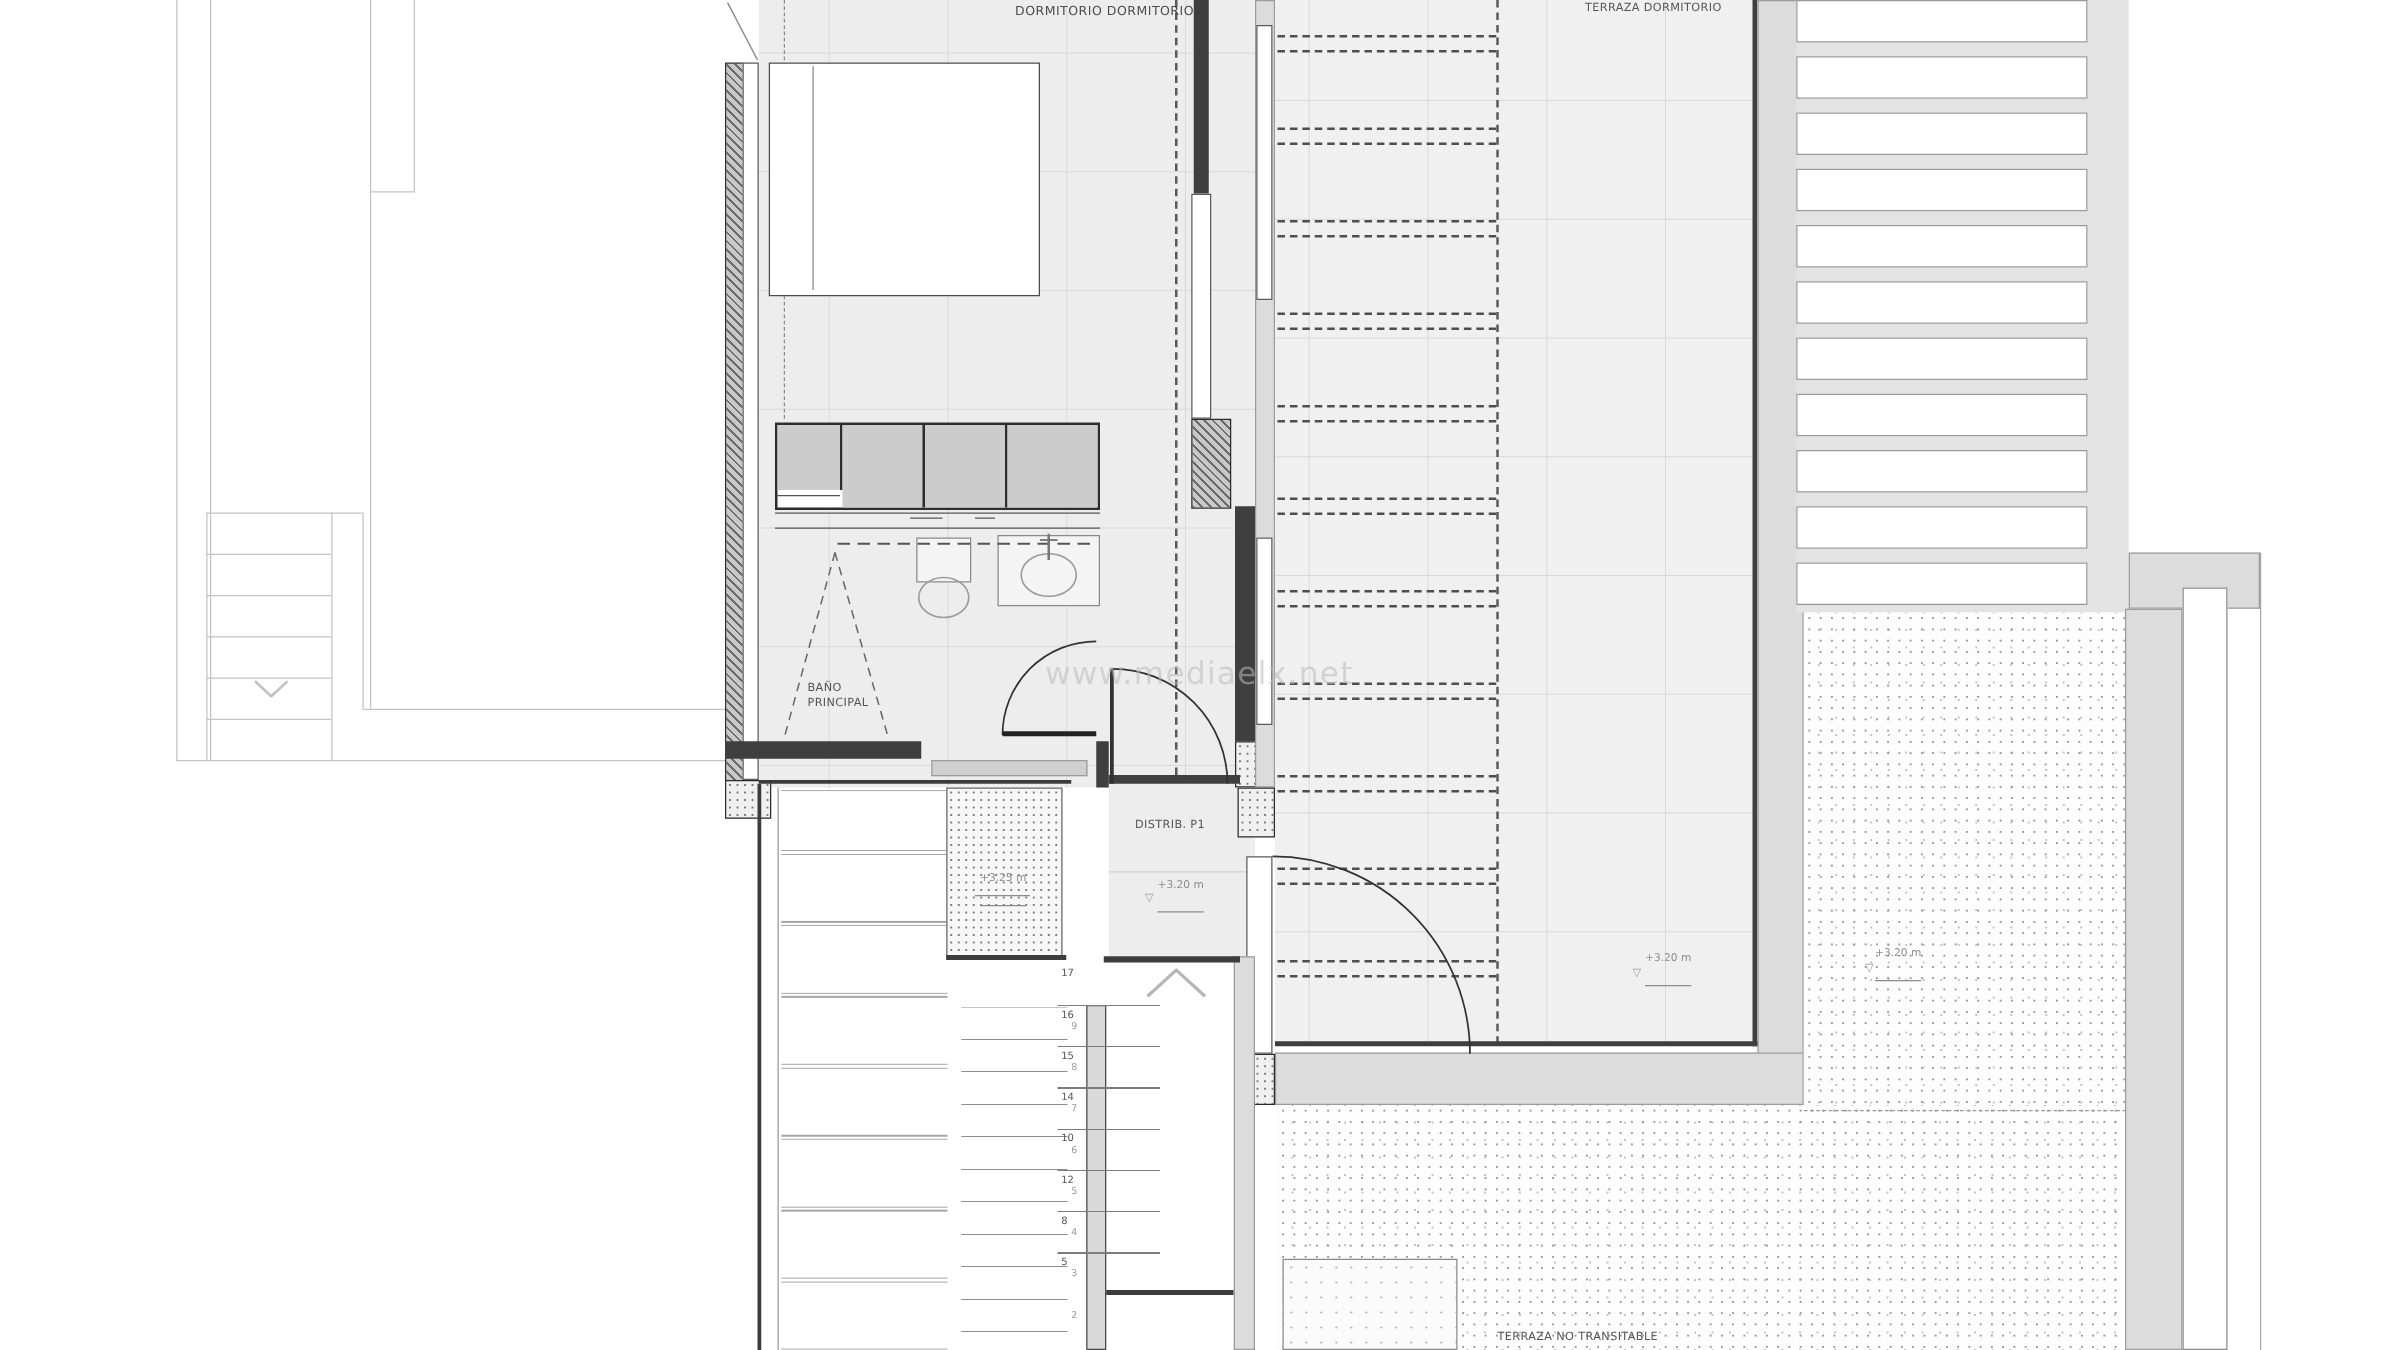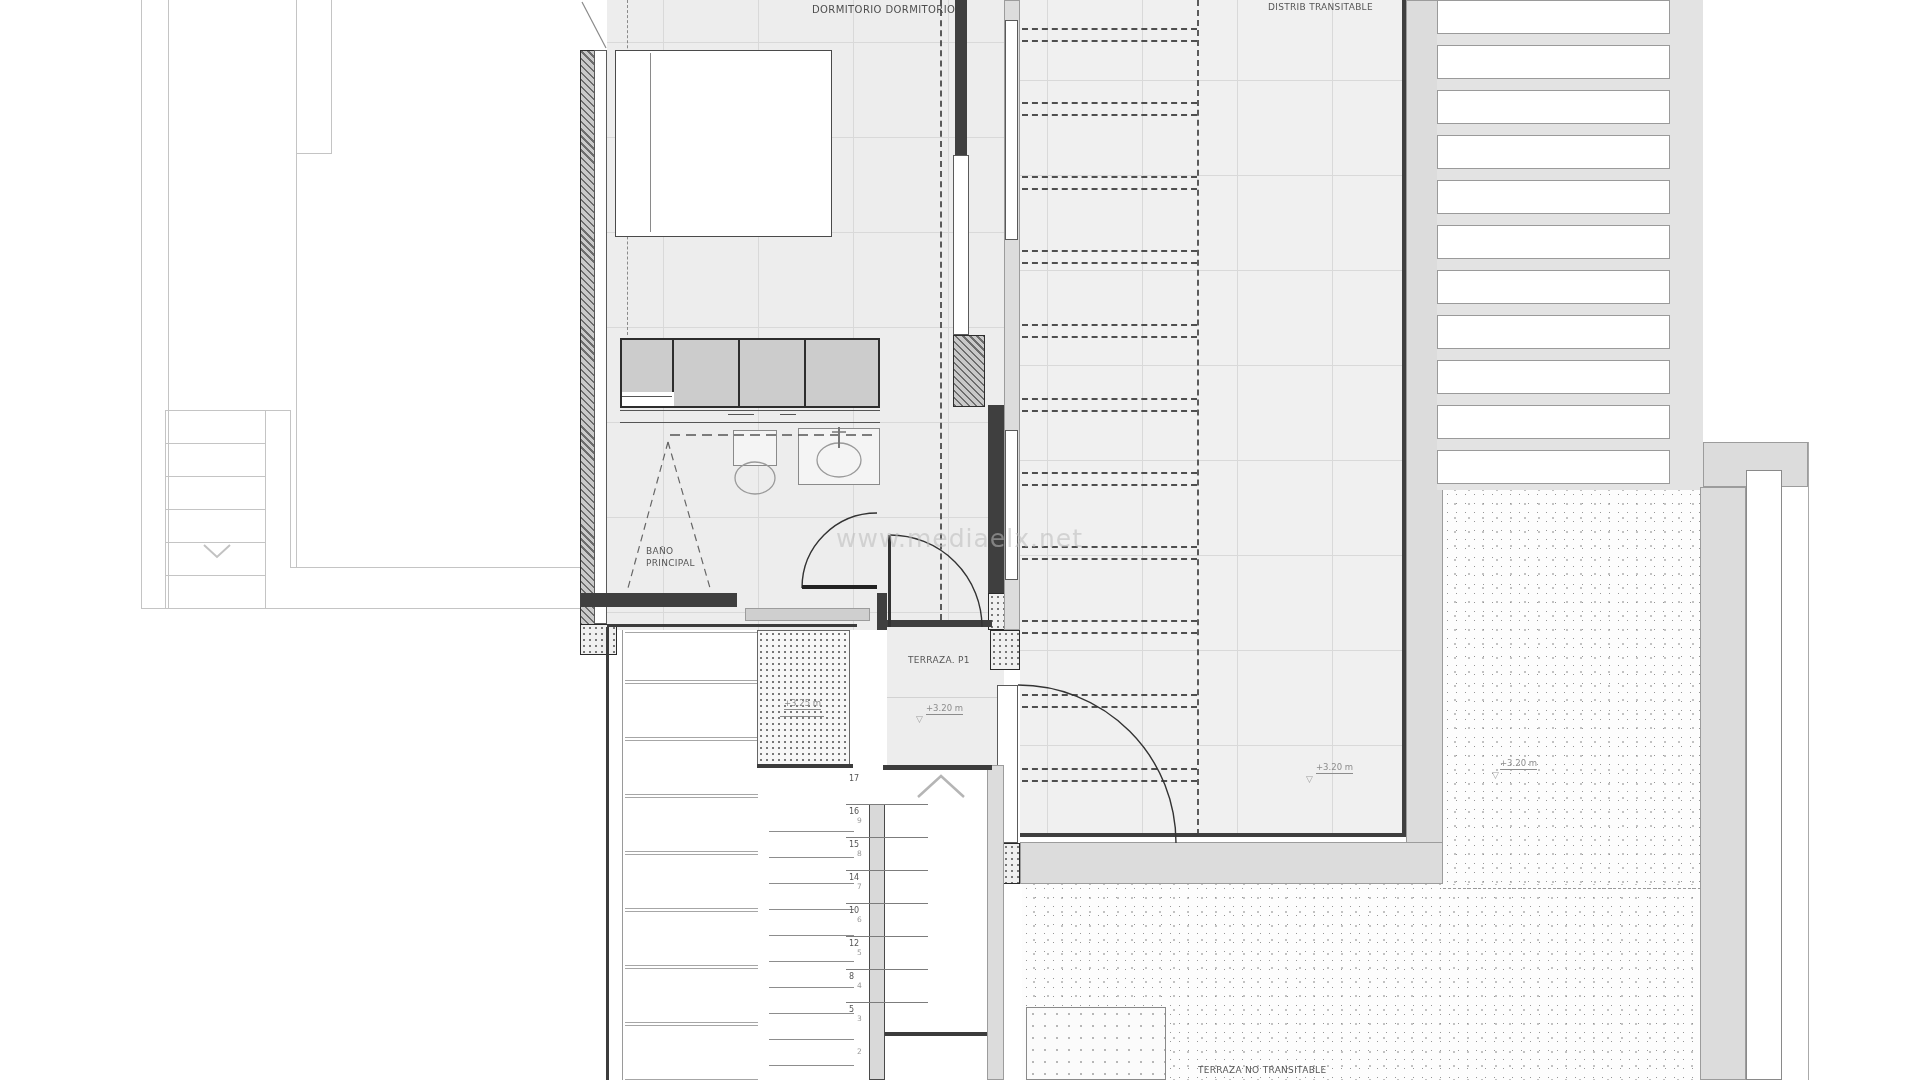--- a/index.html
+++ b/index.html
@@ -45,21 +45,21 @@
      background-position:0 50px;}
   .stnum{position:absolute;left:3px;font-size:8px;color:#555;}
   .stnum2{position:absolute;font-size:7.5px;color:#9a9a9a;}
   
   .slats{position:absolute;left:1437px;top:0;width:266px;height:490px;background:#e3e3e3;}
   .slat{position:absolute;left:0;width:233px;height:34px;background:#fff;border:1px solid #9a9a9a;box-sizing:border-box;}
   
   .lbl{position:absolute;font-size:10px;line-height:1.25;color:#4d4d4d;letter-spacing:.4px;white-space:nowrap;}
   .lbl-s{position:absolute;font-size:9px;line-height:1.3;color:#555;letter-spacing:.3px;white-space:nowrap;}
   .lvl{position:absolute;font-size:8.5px;color:#8c8c8c;white-space:nowrap;}
-  .lvl .t{border-bottom:1px solid #8c8c8c;padding-bottom:1px;}
+  .lvl .t{border-bottom:1px solid #8c8c8c;padding-bottom:16px;}
   .tri{position:absolute;font-size:9px;color:#9c9c9c;}
   .watermark{position:absolute;left:836px;top:524px;font-size:25px;letter-spacing:1px;
      color:rgba(185,185,185,.55);white-space:nowrap;}
   svg.overlay{position:absolute;left:0;top:0;pointer-events:none;}
 </style>
 </head>
 <body>
 
 <div>
   <div class="ln" style="left:141px;top:0;width:1px;height:608px"></div>
@@ -226,26 +226,26 @@
 <div class="gravel" style="left:1022px;top:884px;width:680px;height:196px"></div>
 <div class="gravel-light" style="left:1026px;top:1007px;width:140px;height:73px"></div>
 <div class="dashh" style="left:1443px;top:888px;width:258px"></div>
 
 <div class="band" style="left:1703px;top:442px;width:105px;height:45px"></div>
 <div class="band" style="left:1700px;top:487px;width:46px;height:593px"></div>
 <div class="win" style="left:1746px;top:470px;width:36px;height:610px;border-color:#8a8a8a"></div>
 <div class="ln" style="left:1808px;top:442px;width:1px;height:638px;background:#aaa"></div>
 
 <div class="lbl" style="left:812px;top:4px">DORMITORIO DORMITORIO</div>
-<div class="lbl-s" style="left:1268px;top:2px">DISTRIB TRANSITABLE</div>
+<div class="lbl-s" style="left:1268px;top:2px">TERRAZA DORMITORIO</div>
 <div class="lbl-s" style="left:646px;top:546px">
   <span>BAÑO</span><br>
   <span>PRINCIPAL</span>
 </div>
-<div class="lbl-s" style="left:908px;top:655px">TERRAZA. P1</div>
+<div class="lbl-s" style="left:908px;top:655px">DISTRIB. P1</div>
 <div class="lbl-s" style="left:1198px;top:1065px">TERRAZA NO TRANSITABLE</div>
 
 <div class="lvl" style="left:926px;top:703px">
   <span class="t">+3.20 m</span>
 </div>
 <span class="tri" style="left:916px;top:714px">▽</span>
 
 <div class="lvl" style="left:784px;top:698px">
   <span class="t">+3.25 m</span>
 </div>

